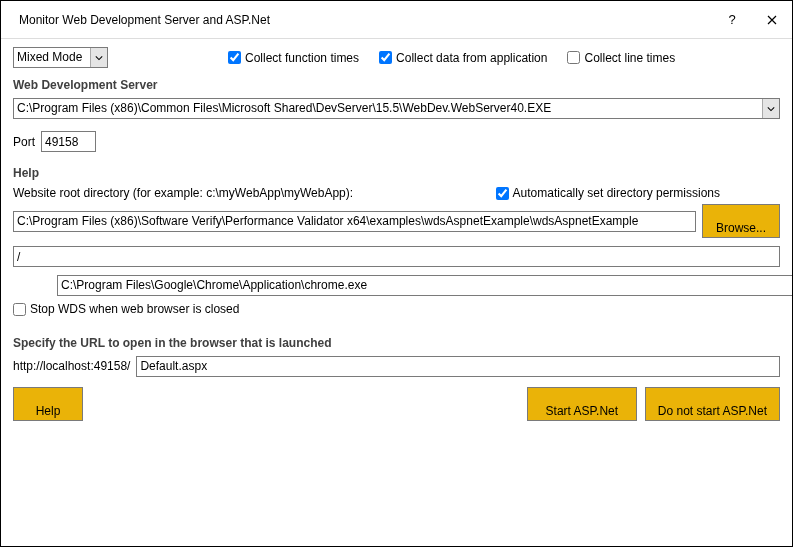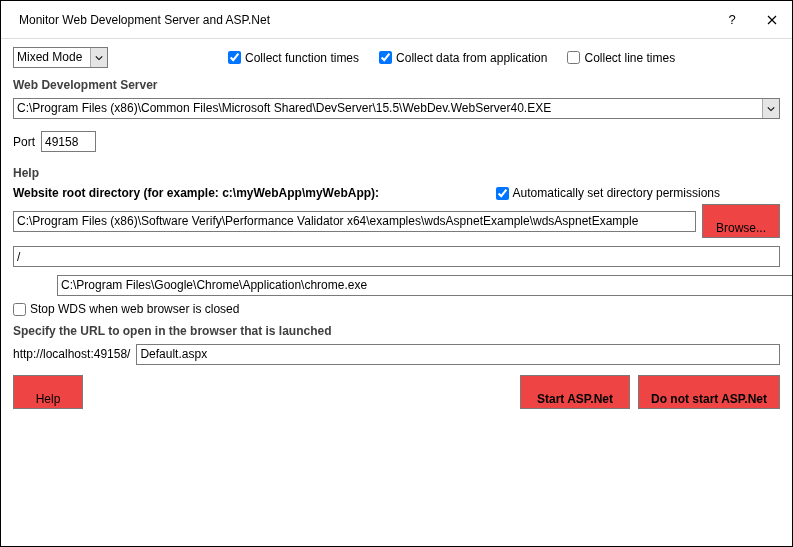--- a/index.html
+++ b/index.html
@@ -62,43 +62,43 @@
   }
   .dropdown-wrap .dd-arrow {
     width: 17px;
     background: #e5e5e5;
     border-left: 1px solid #aaa;
     display: flex; align-items: center; justify-content: center;
   }
   .dd-arrow svg { width:8px; height:8px; }
   .btn {
     border: 1px solid #7a7a7a;
-    background: #ef4444;
+    background: #eab308;
     font-family: inherit;
     font-size: 12px;
     height: 23px;
     padding: 16px 12px;
     cursor: default;
   }
   .label { white-space: nowrap; }
   .top-checks { justify-content: flex-start; }
   .top-checks .mode-select { width: 95px; margin-right: 120px;}
   .port-row input { width: 55px; margin-left: 6px; text-align:left;}
   .path-row { display:flex; align-items:center; gap:10px; margin-bottom:4px;}
-  .path-row .label { flex:0 0 auto;font-weight:bold;}
+  .path-row .label { flex:0 0 auto;}
   .path-input-row { display:flex; gap:6px; align-items:center; margin-bottom:8px;}
   .path-input-row input { flex:1; }
   .bottom-buttons {
     display:flex;
     gap:8px;
     margin-top: 10px;
     padding-bottom:8px;
   }
   .bottom-buttons .spacer { flex:1; }
-  .btn.wide { min-width: 110px; font-weight: bold; }
+  .btn.wide { min-width: 110px; }
   .btn.help { width: 70px; }
 </style>
 </head>
 <body>
 
 <div class="titlebar">
   <span class="title">Monitor Web Development Server and ASP.Net</span>
   <div class="tb-btn">?</div>
   <div class="tb-btn">
     <svg viewBox="0 0 10 10" width="10" height="10">
@@ -168,21 +168,21 @@
       <svg viewBox="0 0 10 10">
           <path d="M1 3 L5 7 L9 3" fill="none" stroke="#000" stroke-width="1.3"></path>
         </svg>
     </span>
   </div>
   <label class="cb-wrap">
     <input type="checkbox" style="">
     <span>Stop WDS when web browser is closed</span>
   </label>
 
-  <div class="section-head" style="margin-top:5px;">Specify the URL to open in the browser that is launched</div>
+  <div class="section-head" style="margin-top:17px;">Specify the URL to open in the browser that is launched</div>
   <div class="row" style="gap:6px;">
     <span class="label">http://localhost:49158/</span>
     <input type="text" class="text-input" style="flex: 1 1 0%;" value="Default.aspx">
   </div>
 
   <div class="bottom-buttons">
     <button class="btn help">Help</button>
     <div class="spacer"></div>
     <button class="btn wide">Start ASP.Net</button>
     <button class="btn wide" style="min-width:130px;">Do not start ASP.Net</button>

